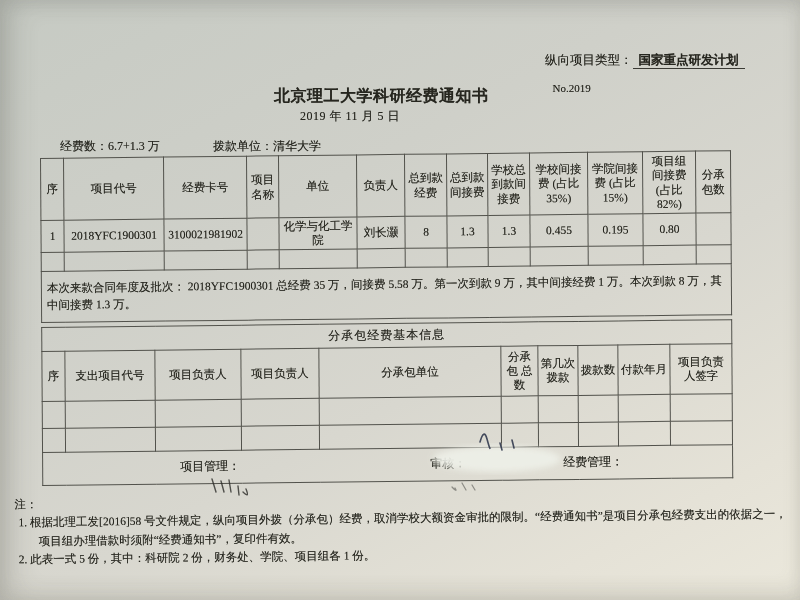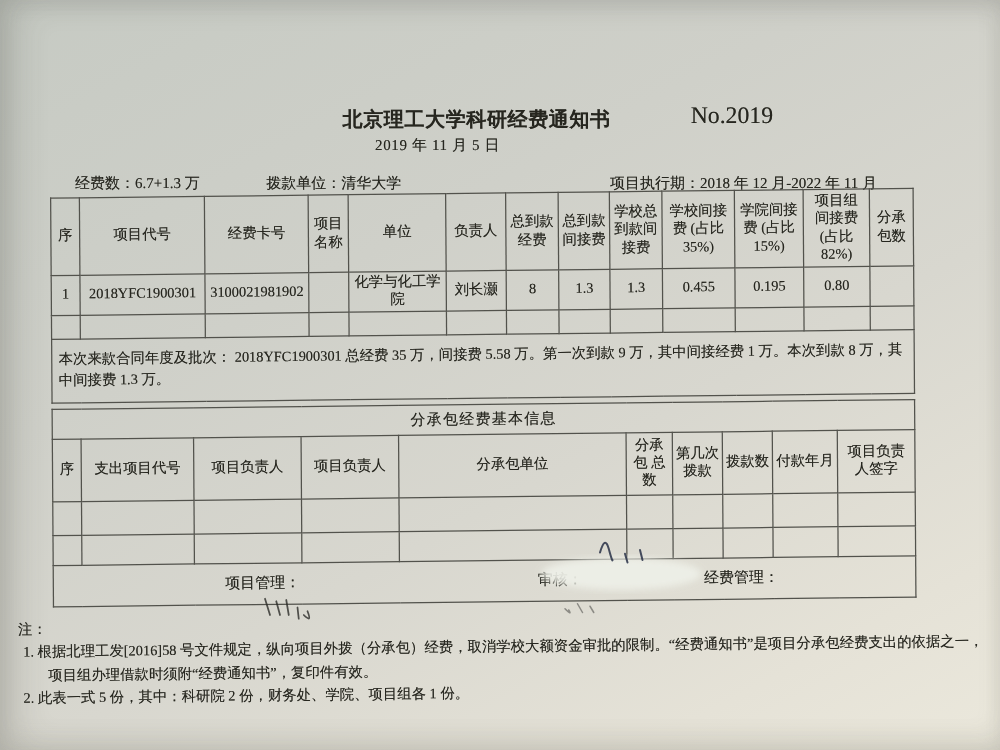--- a/index.html
+++ b/index.html
@@ -9,21 +9,21 @@
     background:linear-gradient(152deg,#c6cac3 0%,#cfd0c9 35%,#d8d7cf 60%,#e5e2d7 85%,#ebe8dc 100%);
     box-shadow:inset 14px 0 26px rgba(60,62,58,.16), inset 0 -8px 20px rgba(110,105,85,.10), inset 0 6px 14px rgba(90,92,88,.08);
     font-family:"Liberation Serif","DejaVu Serif",serif;
     color:#26261f;
     text-shadow:0 0 .5px rgba(45,45,38,.55);
   }
   .doctype-line{position:absolute;top:52px;left:545px;font-size:12.5px;white-space:nowrap;}
   .doctype-line .uline{border-bottom:1px solid #3a3a34;padding:0 6px 1px 6px;font-weight:bold;}
   .title-row{position:absolute;top:82px;left:270px;white-space:nowrap;}
   .title{display:inline-block;font-size:16px;font-weight:bold;letter-spacing:.5px;margin:4px;}
-  .doc-no{display:inline-block;font-size:19px;margin-left:56px;vertical-align:top;}
+  .doc-no{display:inline-block;font-size:11px;margin-left:56px;vertical-align:top;}
   .doc-date{position:absolute;top:108px;left:300px;font-size:12px;letter-spacing:.5px;}
   .info-line{position:absolute;top:138px;left:0;width:800px;height:18px;font-size:12px;white-space:nowrap;}
   .info-line .pair{position:absolute;top:0;}
   .p1{left:60px;} .p2{left:213px;} .p3{left:345px;} .p4{left:488px;}
   .sheet{position:absolute;top:158px;left:40px;width:720px;transform:rotate(-.4deg) skewY(-.25deg);transform-origin:0 0;}
   table{border-collapse:collapse;table-layout:fixed;width:690px;background:transparent;}
   th,td{border:1px solid #52524c;font-weight:normal;font-size:11.5px;padding:1px 2px;text-align:center;vertical-align:middle;line-height:1.25;overflow:hidden;}
   .t1 thead tr{height:62px;}
   .t1 .r-data{height:25px;}
   .t1 .r-empty{height:19px;}
@@ -40,32 +40,34 @@
   .notes{margin-top:9px;margin-left:-34px;width:786px;font-size:11.5px;line-height:1.6;}
   .notes .n-head{margin-left:6px;}
   .notes .n-item{margin-left:10px;padding-left:20px;text-indent:-20px;}
   .scribbles{position:absolute;top:0;left:0;width:800px;height:600px;pointer-events:none;}
 </style>
 </head>
 <body>
 
 <div class="photo">
 
+  <div class="doctype-line">
+    <span>纵向项目类型：</span><span class="uline">国家重点研发计划</span>
+  </div>
 
   <div class="title-row">
     <h1 class="title">北京理工大学科研经费通知书</h1>
     <span class="doc-no">No.2019</span>
   </div>
 
   <div class="doc-date">2019 年 11 月 5 日</div>
 
   <div class="info-line">
     <span class="pair p1"><span>经费数：</span><span>6.7+1.3 万</span></span>
     <span class="pair p2"><span>拨款单位：</span><span>清华大学</span></span>
-    <span class="pair p4"><span>项目执行期：</span><span>2018 年 12 月-2022 年 11 月</span></span>
   </div>
 
   <div class="sheet">
 
     <table class="t1">
       <colgroup>
         <col style="width:23px">
           <col style="width:100px">
           <col style="width:83px">
           <col style="width:32px">

